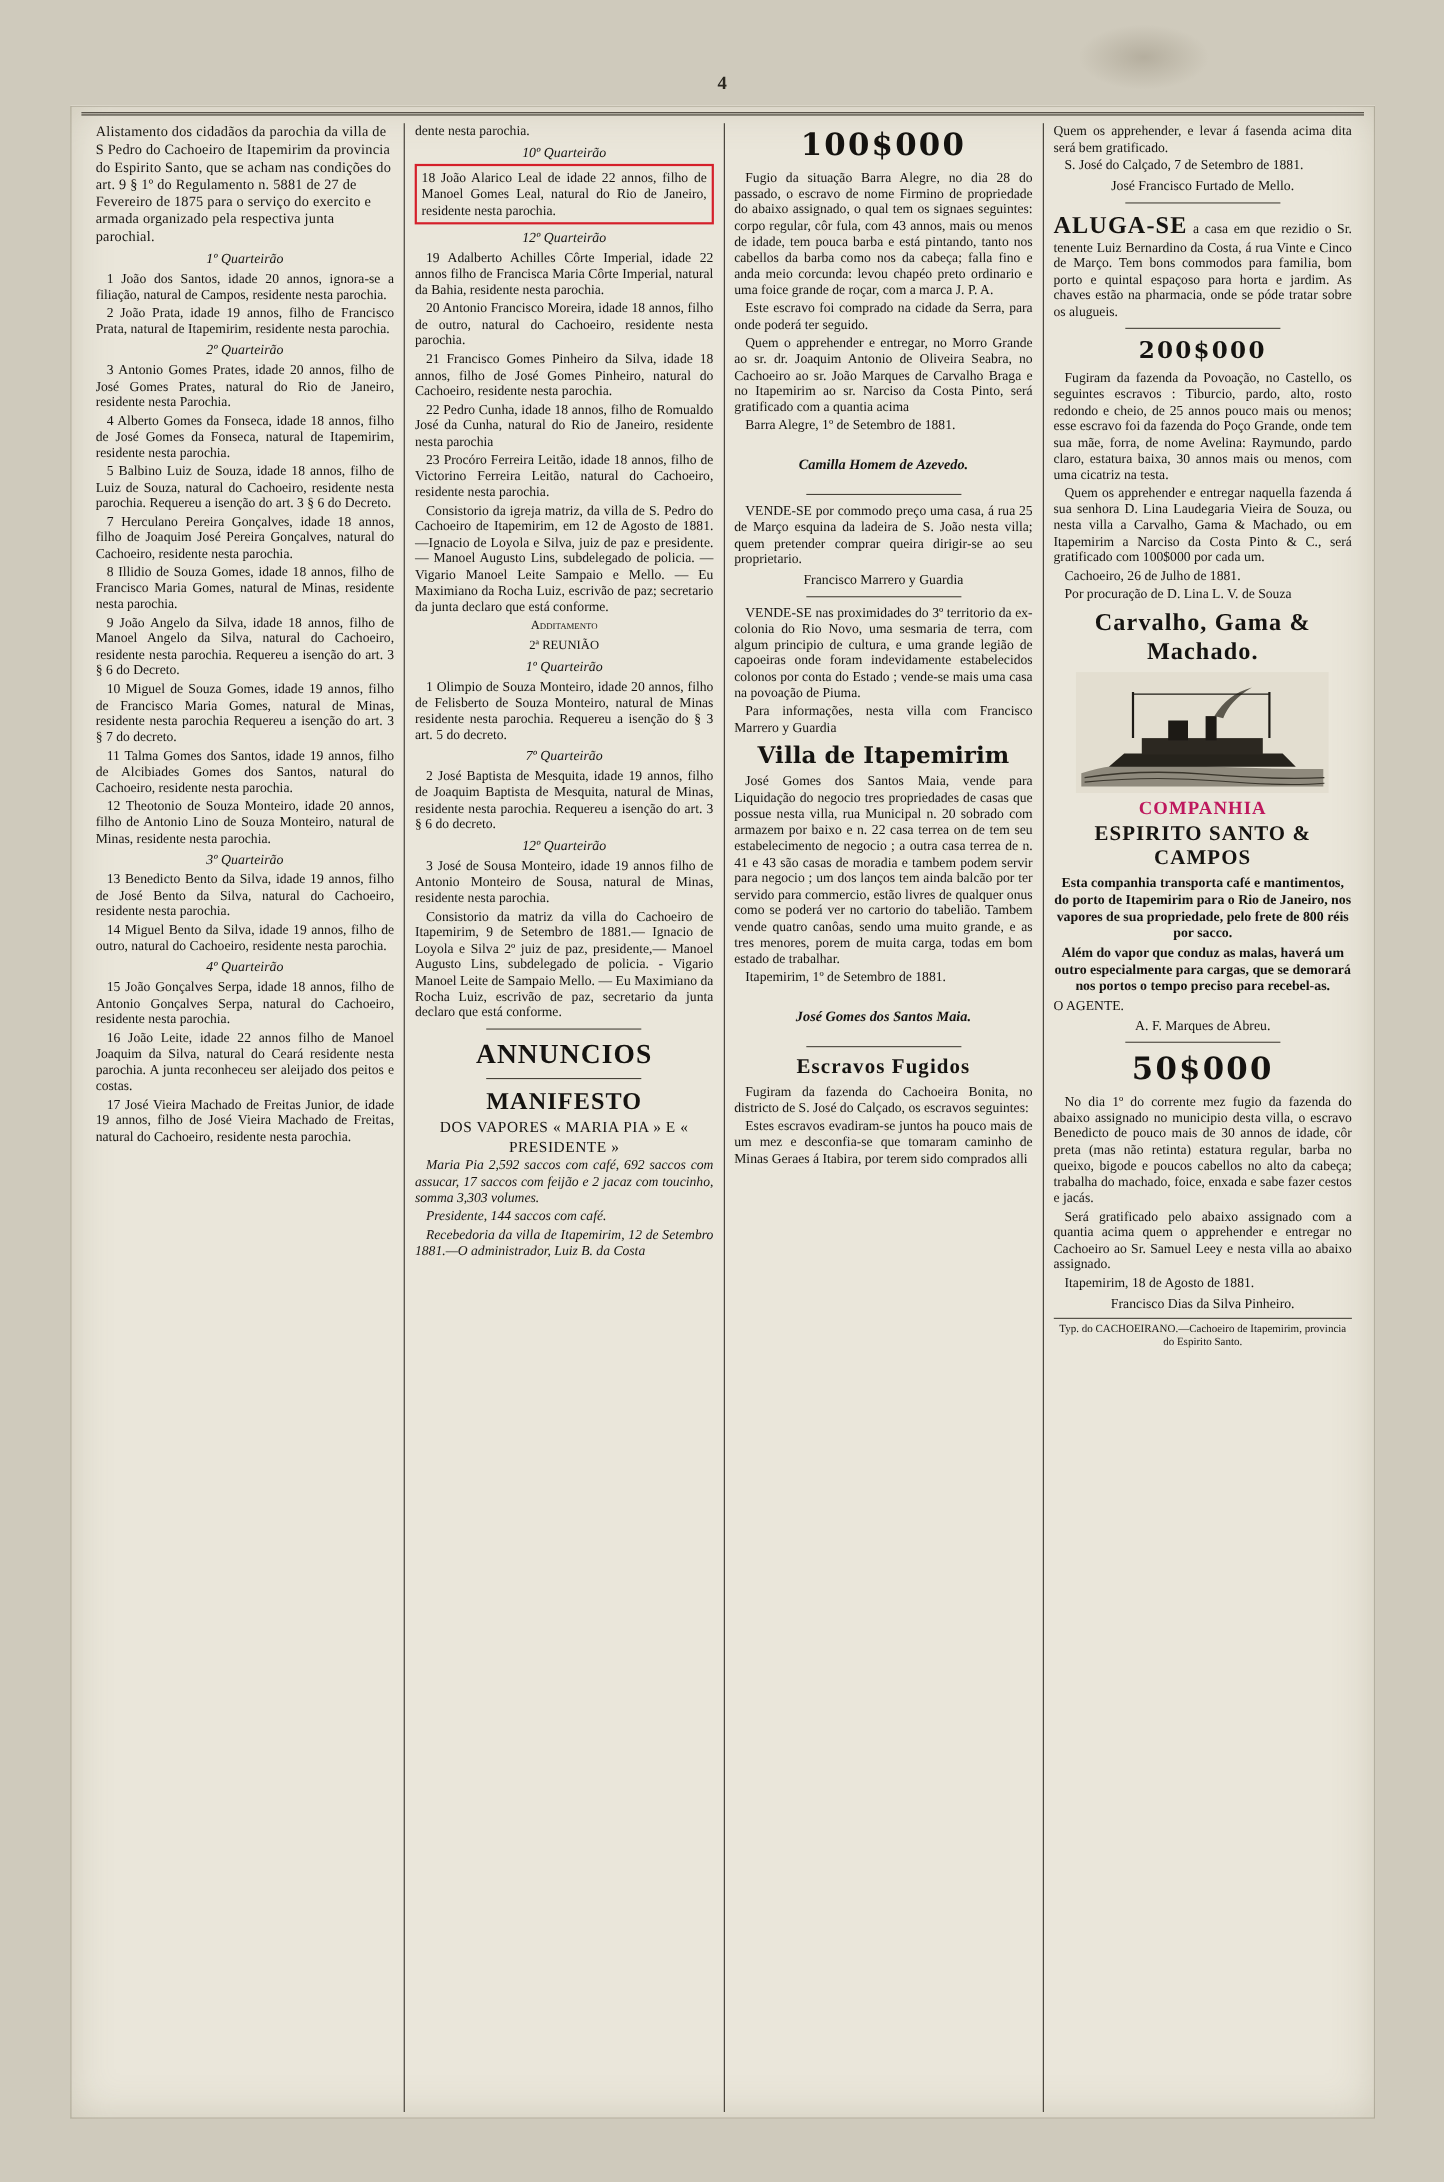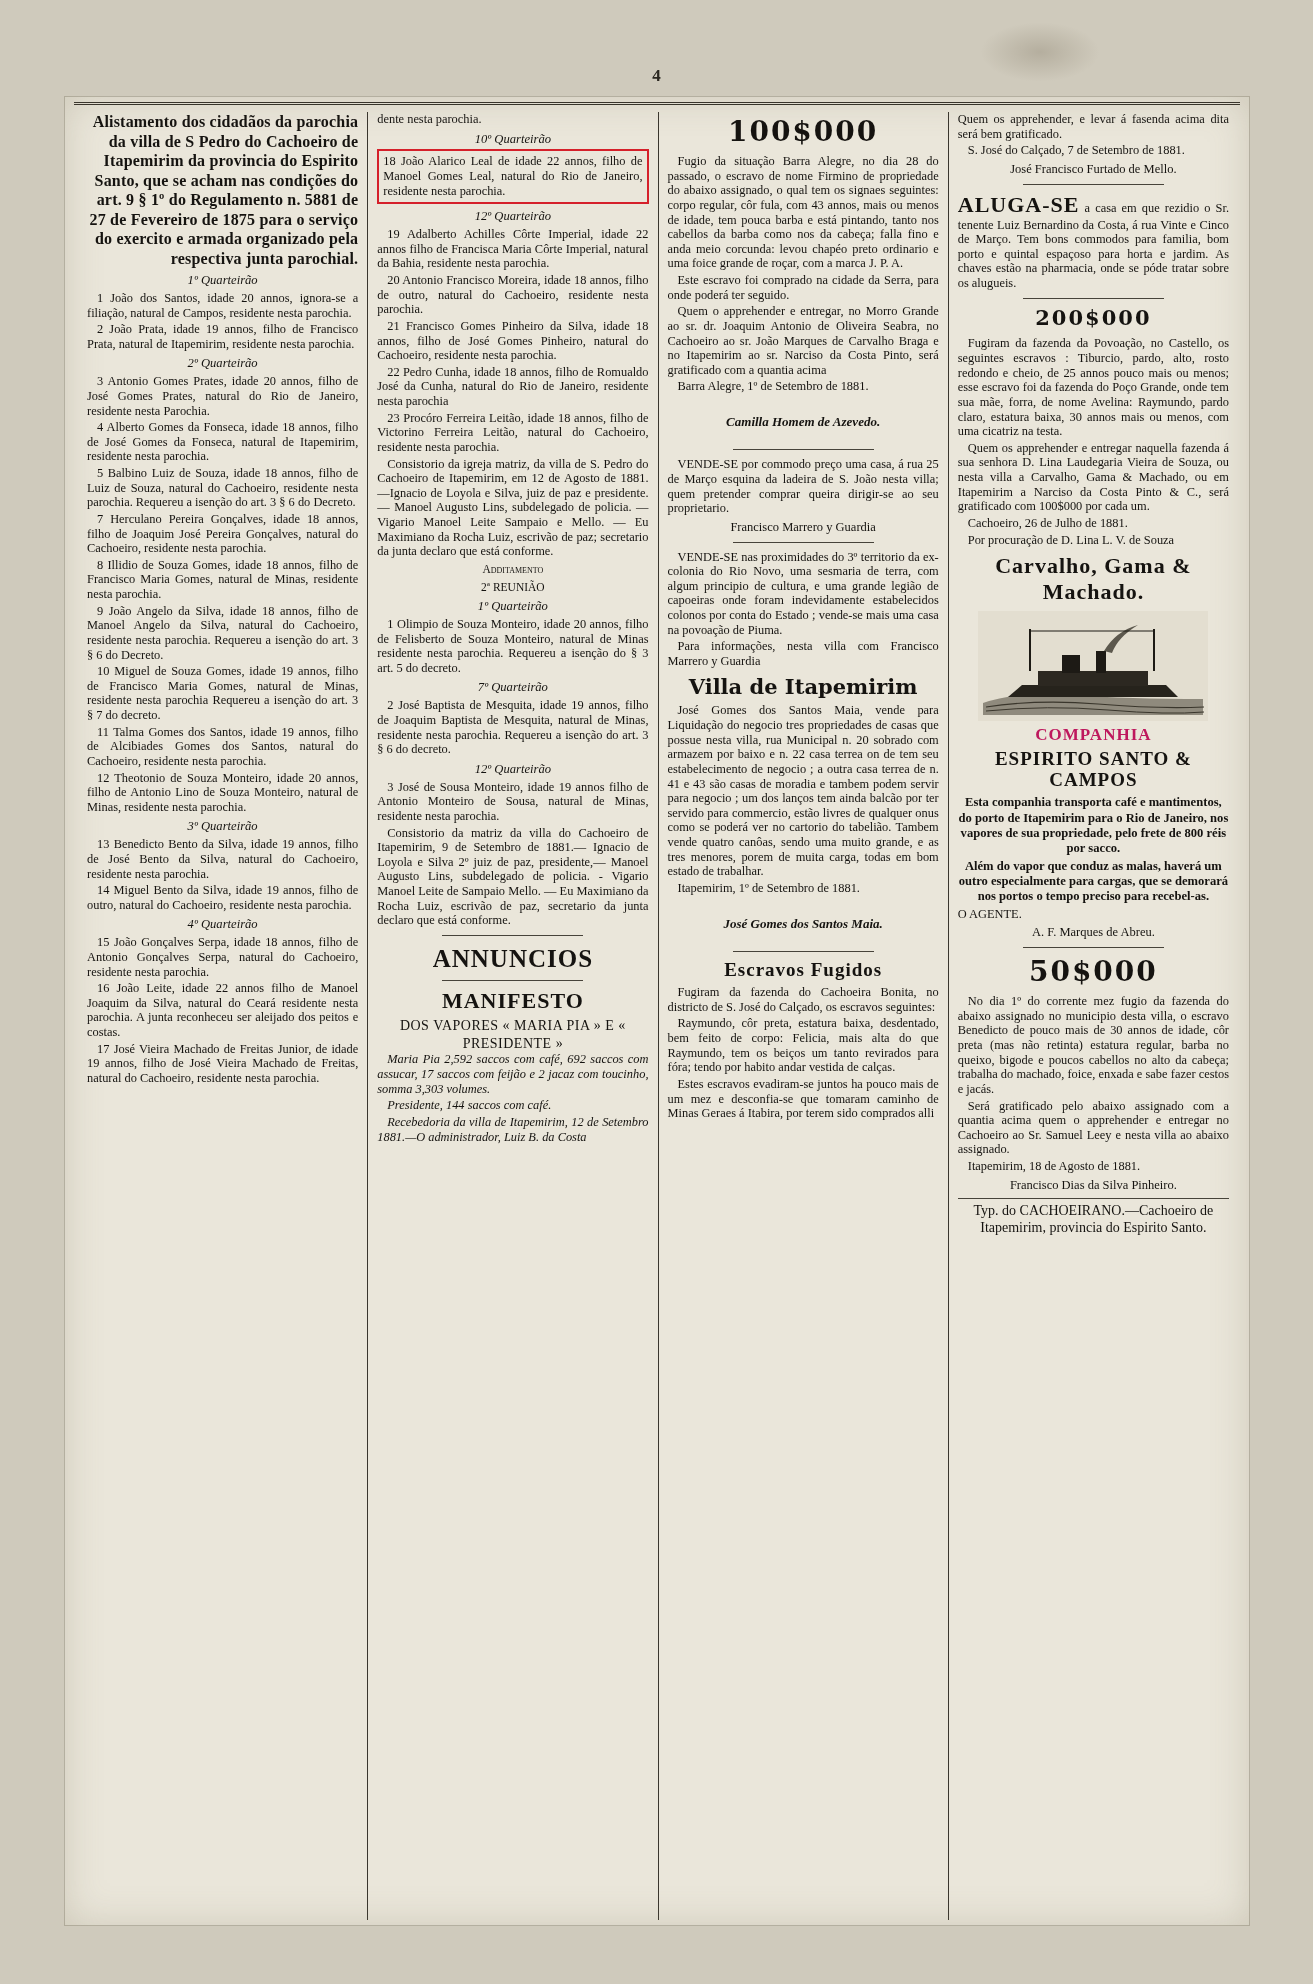--- a/index.html
+++ b/index.html
@@ -31,21 +31,21 @@
     line-height:1.18;
     text-align:justify;
   }
   .c1{width:25%;border-right:1px solid #3a362e;}
   .c2{width:25%;border-right:1px solid #3a362e;}
   .c3{width:25%;border-right:1px solid #3a362e;}
   .c4{width:25%;}
   p{margin:0 0 2px 0;text-indent:10px;}
   .nohang{text-indent:0;}
   .hdr-block{
-    font-weight:bold;text-align:right;font-size:16px;line-height:1.22;
+    font-weight:normal;text-align:left;font-size:13px;line-height:1.22;
     letter-spacing:.2px;margin-bottom:5px;
   }
   .sub{
     text-align:center;font-style:italic;font-size:12.6px;margin:5px 0 3px;
   }
   .sub-small{
     text-align:center;font-size:11.5px;margin:4px 0 2px;font-variant:small-caps;
   }
   .rule-short{
     width:52%;margin:7px auto;border:0;border-top:1px solid #47433a;height:0;
@@ -95,21 +95,21 @@
     text-align:center;font-weight:bold;font-size:19px;letter-spacing:1px;line-height:1.15;
     margin:1px 0 4px;
   }
   .company-body{
     text-align:center;font-weight:bold;font-size:12.6px;line-height:1.22;margin:2px 0;
   }
   .boat{
     display:block;margin:6px auto 2px;
   }
   .colophon{
-    font-size:14px;text-align:center;line-height:1.2;margin-top:6px;
+    font-size:10px;text-align:center;line-height:1.2;margin-top:6px;
     border-top:1px solid #47433a;padding-top:4px;
   }
   .villa-title{
     text-align:center;font-weight:bold;font-size:21px;margin:6px 0 4px;
     font-family:"DejaVu Serif", serif;
   }
   .esc-title{
     text-align:center;font-weight:bold;font-size:19px;margin:6px 0 4px;letter-spacing:1px;
   }
   .stain1{
@@ -201,21 +201,20 @@
       <hr class="rule-short">
       <p>VENDE-SE nas proximidades do 3º territorio da ex-colonia do Rio Novo, uma sesmaria de terra, com algum principio de cultura, e uma grande legião de capoeiras onde foram indevidamente estabelecidos colonos por conta do Estado ; vende-se mais uma casa na povoação de Piuma.</p>
       <p>Para informações, nesta villa com Francisco Marrero y Guardia</p>
       <div class="villa-title">Villa de Itapemirim</div>
       <p>José Gomes dos Santos Maia, vende para Liquidação do negocio tres propriedades de casas que possue nesta villa, rua Municipal n. 20 sobrado com armazem por baixo e n. 22 casa terrea on de tem seu estabelecimento de negocio ; a outra casa terrea de n. 41 e 43 são casas de moradia e tambem podem servir para negocio ; um dos lanços tem ainda balcão por ter servido para commercio, estão livres de qualquer onus como se poderá ver no cartorio do tabelião. Tambem vende quatro canôas, sendo uma muito grande, e as tres menores, porem de muita carga, todas em bom estado de trabalhar.</p>
       <p>Itapemirim, 1º de Setembro de 1881.</p>
       <div class="sig-bold">José Gomes dos Santos Maia.</div>
       <hr class="rule-short">
       <div class="esc-title">Escravos Fugidos</div>
       <p>Fugiram da fazenda do Cachoeira Bonita, no districto de S. José do Calçado, os escravos seguintes:</p>
-      <p>Raymundo, côr preta, estatura baixa, desdentado, bem feito de corpo: Felicia, mais alta do que Raymundo, tem os beiços um tanto revirados para fóra; tendo por habito andar vestida de calças.</p>
       <p>Estes escravos evadiram-se juntos ha pouco mais de um mez e desconfia-se que tomaram caminho de Minas Geraes á Itabira, por terem sido comprados alli</p>
     </div>
 
     <div class="col c4">
       <p class="nohang">Quem os apprehender, e levar á fasenda acima dita será bem gratificado.</p>
       <p>S. José do Calçado, 7 de Setembro de 1881.</p>
       <div class="sig">José Francisco Furtado de Mello.</div>
       <hr class="rule-short">
       <p class="nohang">
         <span class="alugase">ALUGA-SE</span>

